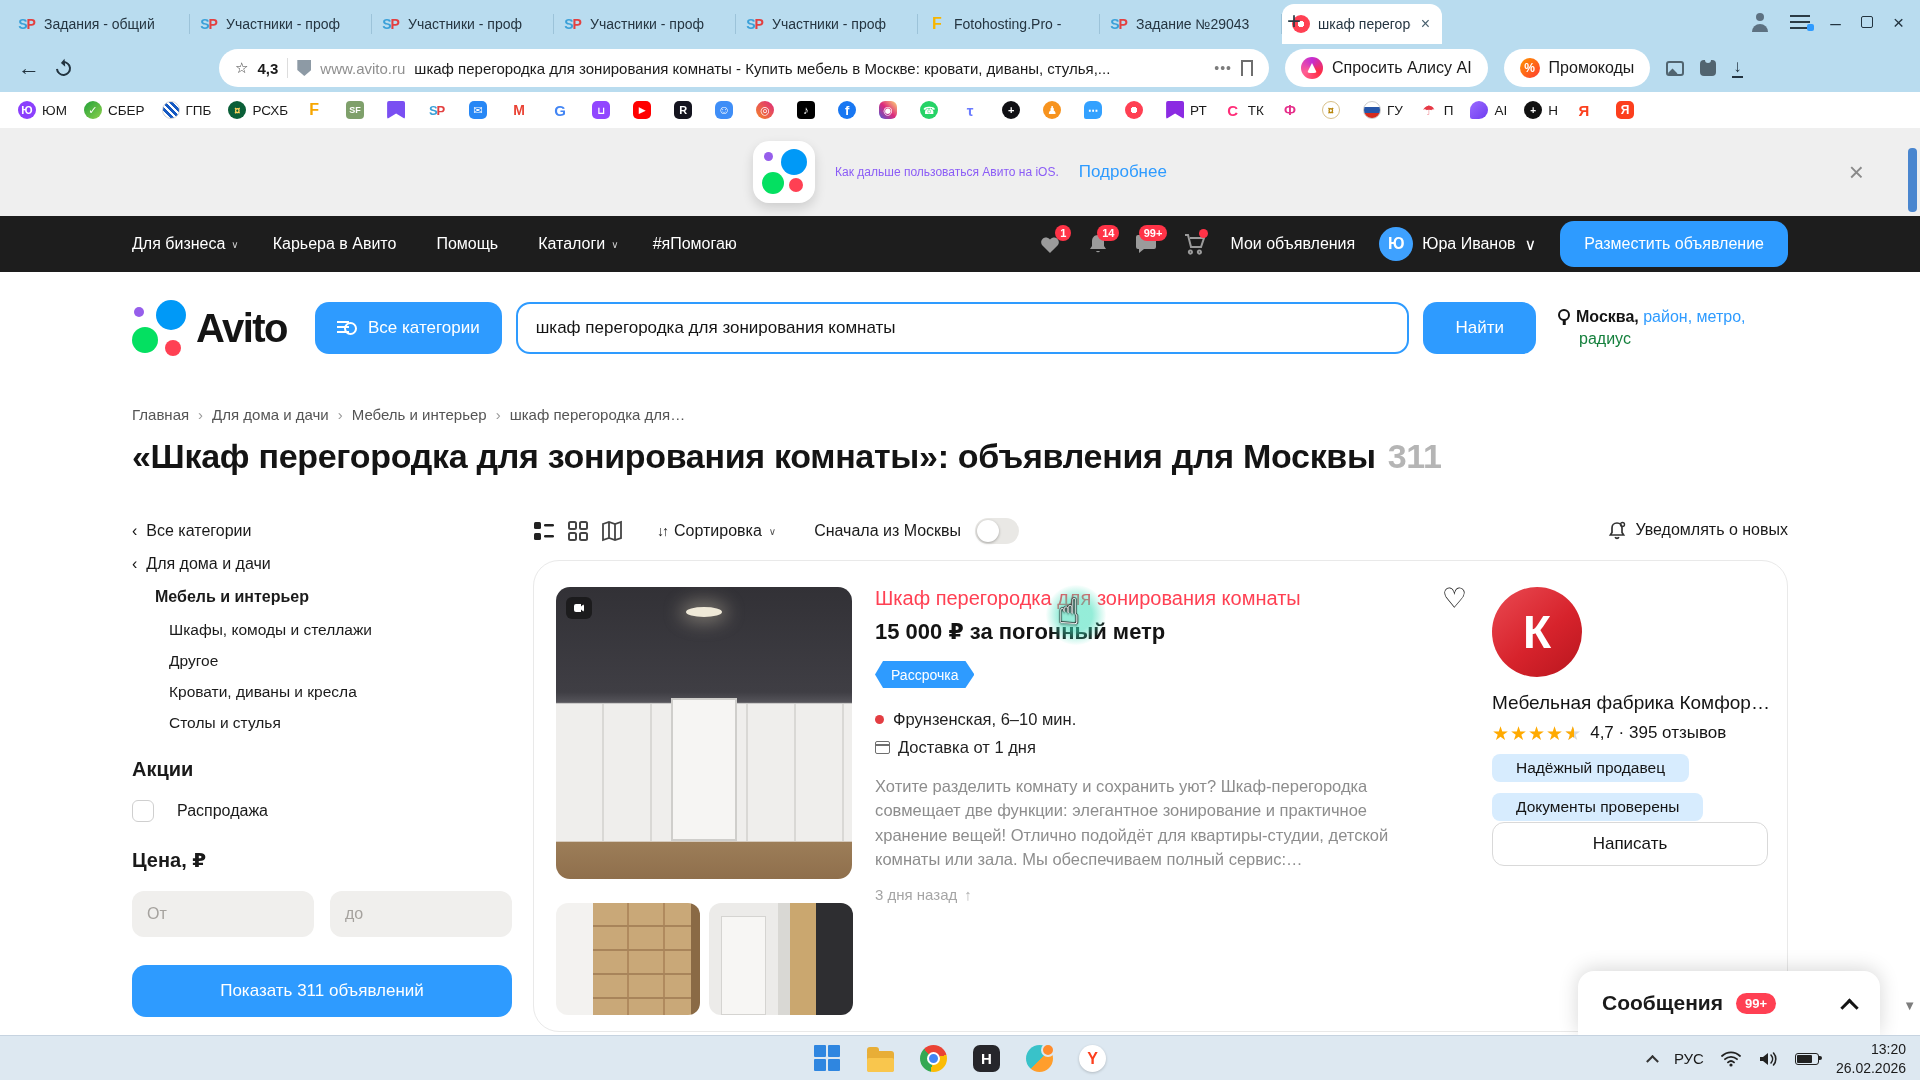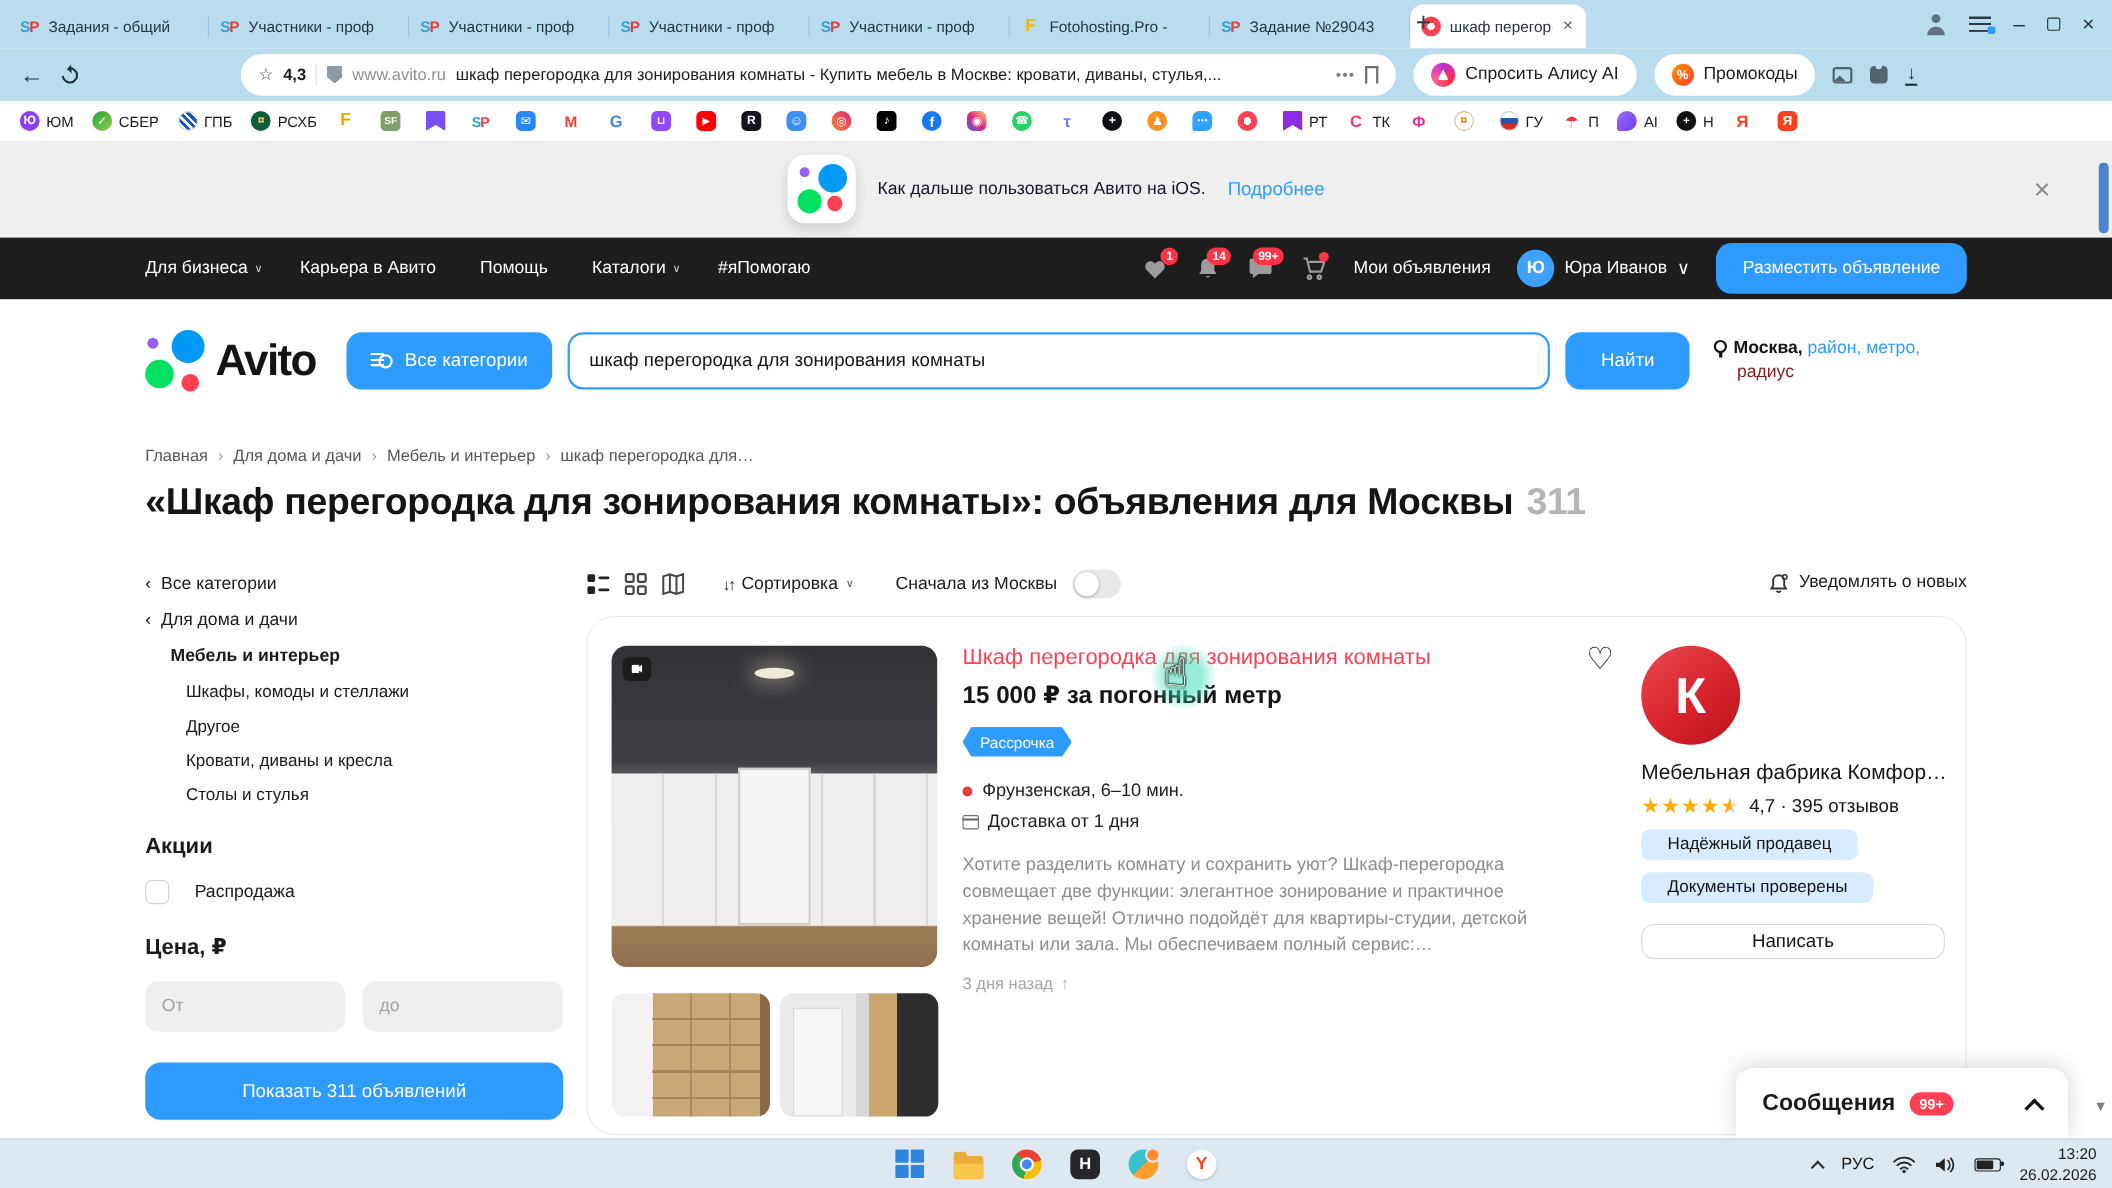--- a/index.html
+++ b/index.html
@@ -65,21 +65,21 @@
   .bm-ico.ruflag{background:linear-gradient(180deg,#fff 0 34%,#2656a8 34% 67%,#d52b1e 67%);border:1px solid #ccc;border-radius:50%}
 
   
   .banner{position:absolute;top:128px;left:0;right:0;height:88px;background:#efefef;display:flex;align-items:center;justify-content:center;gap:20px}
   .banner-icon{width:62px;height:62px;background:#fff;border-radius:16px;box-shadow:0 5px 12px rgba(0,0,0,.14);position:relative;flex:none}
   .banner-icon i,.logo-dots i{position:absolute;border-radius:50%}
   .banner-icon .d1{width:9px;height:9px;left:11px;top:11px;background:#965eeb}
   .banner-icon .d2{width:26px;height:26px;right:8px;top:8px;background:#0099f7}
   .banner-icon .d3{width:22px;height:22px;left:9px;bottom:9px;background:#04e061}
   .banner-icon .d4{width:14px;height:14px;right:12px;bottom:11px;background:#ff4053}
-  .banner-text{font-size:16px;color:#0f172a}
+  .banner-text{font-size:12px;color:#8b5cf6}
   .banner-link{font-size:17px;color:#2e9bff}
   .banner-close{position:absolute;right:56px;top:50%;transform:translateY(-50%);font-size:26px;color:#8a8a8a}
 
   
   .darknav{position:absolute;top:216px;left:0;right:0;height:56px;background:#1d1d1d;display:flex;align-items:center;padding:0 132px;color:#fff}
   .dn-items{display:flex;gap:34px;align-items:center}
   .dn-item{font-size:16px;color:#fff;display:flex;align-items:center;gap:6px;white-space:nowrap}
   .dn-item .chev{font-size:10px;color:#cfcfcf}
   .dn-right{margin-left:auto;display:flex;align-items:center;gap:24px}
   .dn-ico{position:relative;width:24px;height:24px;display:flex;align-items:center;justify-content:center;color:#9b9b9b}
@@ -105,21 +105,21 @@
   .cats-ico::before{content:"";position:absolute;left:0;top:2px;width:12px;height:12px;background:linear-gradient(#fff 0 2px,transparent 2px 5px,#fff 5px 7px,transparent 7px 10px,#fff 10px 12px)}
   .cats-ico::after{content:"";position:absolute;right:0;top:3px;width:9px;height:9px;border:2px solid #fff;border-radius:50%}
   .search-input{flex:1;height:52px;border:2px solid #2e9bff;border-radius:14px;display:flex;align-items:center;padding:0 18px;font-size:17px;background:#fff;color:#141414}
   .find-btn{background:#2e9bff;color:#fff;height:52px;border-radius:14px;padding:0 32px;font-size:17px;display:flex;align-items:center}
   .location{width:234px;font-size:16px;line-height:1.4;margin-left:8px}
   .loc-line1{display:flex;align-items:flex-start;gap:6px}
   .pin-ico{width:12px;height:12px;border:2.5px solid #141414;border-radius:50%;position:relative;margin-top:3px;flex:none}
   .pin-ico::after{content:"";position:absolute;left:50%;bottom:-6px;transform:translateX(-50%);width:2.5px;height:5px;background:#141414}
   .loc-city{font-weight:700;color:#141414}
   .loc-links{color:#2e9bff}
-  .loc-line2{color:#7f1d1d;padding-left:21px}
+  .loc-line2{color:#15803d;padding-left:21px}
 
   
   .breadcrumbs{position:absolute;top:406px;left:132px;display:flex;gap:9px;font-size:15px;color:#555}
   .breadcrumbs .sep{color:#9a9a9a}
   .breadcrumbs .crumb:last-of-type{color:#a3a3a3}
   .h1{position:absolute;top:437px;left:132px;font-size:34px;font-weight:700;letter-spacing:-.3px;color:#141414}
   .h1 .count{color:#b5b5b5;margin-left:12px}
 
   
   .sidebar{position:absolute;top:522px;left:132px;width:380px}
@@ -181,21 +181,21 @@
   
   .seller{position:absolute;left:958px;top:26px;width:276px}
   .slogo{width:90px;height:90px;border-radius:50%;background:linear-gradient(140deg,#ea4a52 0%,#d7232c 55%,#b8161e 100%);color:#fff;font-size:46px;font-weight:700;display:flex;align-items:center;justify-content:center}
   .sname{margin-top:15px;font-size:19px;color:#141414;white-space:nowrap;overflow:hidden}
   .srating{display:flex;align-items:center;gap:8px;margin-top:9px}
   .stars{font-size:19px;color:#ffaa00;letter-spacing:1px;line-height:1}
   .half{position:relative;display:inline-block;color:#d9d9d9}
   .half .over{position:absolute;left:0;top:0;width:55%;overflow:hidden;color:#ffaa00}
   .srating .rtext{font-size:17px;color:#141414}
   .sbadge{display:inline-block;background:#d7ecfe;color:#141414;font-size:15.5px;border-radius:8px;padding:5px 24px;margin-top:11px}
-  .write-btn{margin-top:19px;width:100%;height:32px;border:1.5px solid #d9d9d9;border-radius:12px;background:#fff;font-size:17px;color:#141414;display:flex;align-items:center;justify-content:center}
+  .write-btn{margin-top:1px;width:100%;height:44px;border:1.5px solid #d9d9d9;border-radius:12px;background:#fff;font-size:17px;color:#141414;display:flex;align-items:center;justify-content:center}
 
   
   .cursor{position:absolute;left:1046px;top:585px;z-index:9;width:60px;height:60px;pointer-events:none}
   .cursor .glow{position:absolute;left:0;top:0;width:60px;height:60px;border-radius:50%;background:radial-gradient(circle,rgba(62,222,185,.55) 0 38%,rgba(62,222,185,0) 72%)}
   .cursor .hand{position:absolute;left:12px;top:6px;font-size:36px;color:#fff;text-shadow:-1px 0 1px #222,1px 0 1px #222,0 -1px 1px #222,0 2px 2px rgba(0,0,0,.55)}
 
   
   .messages{position:absolute;right:40px;bottom:45px;width:302px;height:64px;background:#fff;border-radius:16px 16px 0 0;box-shadow:0 -2px 20px rgba(0,0,0,.16);display:flex;align-items:center;gap:13px;padding:0 24px;z-index:6}
   .msg-label{font-size:21px;font-weight:700}
   .msg-badge{background:#ff4053;color:#fff;font-size:13px;font-weight:700;border-radius:11px;padding:3px 9px}

